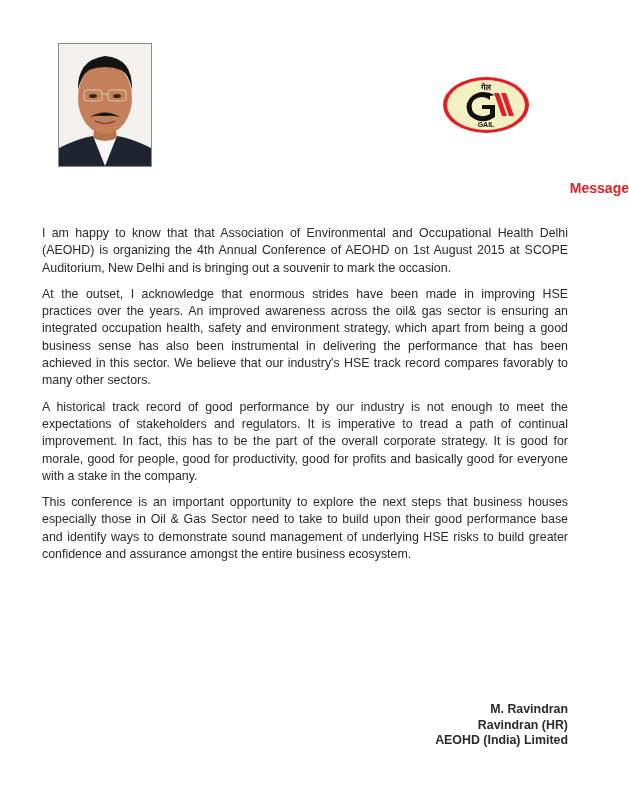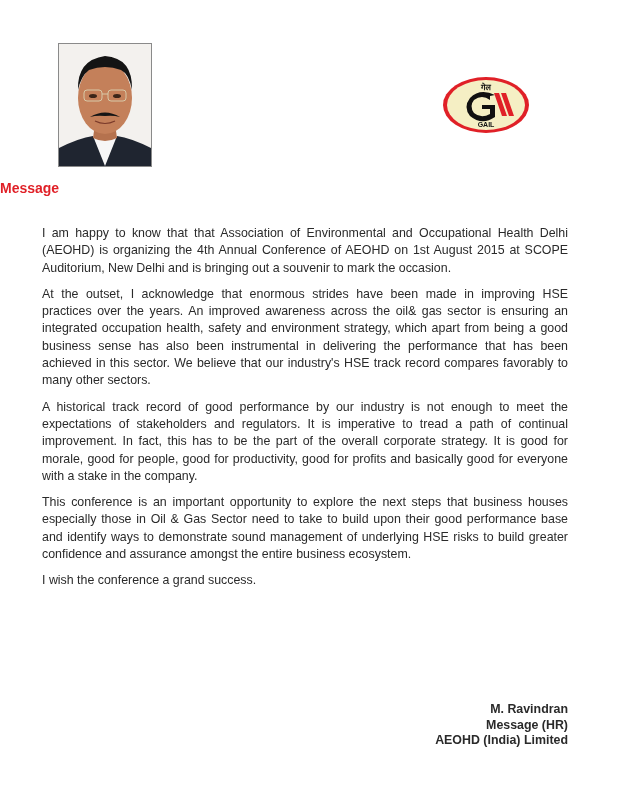--- a/index.html
+++ b/index.html
@@ -1,21 +1,21 @@
 <!DOCTYPE html>
 <html><head>
   <meta charset="utf-8">
   <style>
     html, body { margin: 0; padding: 0; background: #ffffff; }
     body { width: 629px; height: 789px; position: relative; overflow: hidden;
            font-family: "Liberation Sans", sans-serif; color: #2a2a2a; }
     .photo { position: absolute; left: 58px; top: 43px; width: 92px; height: 122px;
              border: 1px solid #8a8a8a; overflow: hidden; background: #f4f2f0; }
     .logo { position: absolute; left: 442px; top: 76px; width: 88px; height: 58px; text-align: center; }
-    .title { position: absolute; left: 0; width: 629px; top: 180px; text-align: left;
+    .title { position: absolute; left: 0; width: 629px; top: 180px; text-align: right;
              color: #e02027; font-weight: bold; font-size: 14px; }
     .body-text { position: absolute; left: 42px; width: 526px; top: 225px;
                  font-size: 12.4px; line-height: 17.3px; text-align: justify; }
     .body-text p { margin: 0 0 9px 0; }
     .sig { position: absolute; right: 61px; top: 662px; text-align: right;
            font-weight: bold; font-size: 12.4px; line-height: 15.5px; color: #2a2a2a; margin-top: 40px; }
   </style>
 </head>
 <body>
 
@@ -60,20 +60,19 @@
   </svg>
 </div>
 
 <div class="title">Message</div>
 
 <div class="body-text">
   <p>I am happy to know that that Association of Environmental and Occupational Health Delhi (AEOHD) is organizing the 4th Annual Conference of AEOHD on 1st August 2015 at SCOPE Auditorium, New Delhi and is bringing out a souvenir to mark the occasion.</p>
   <p>At the outset, I acknowledge that enormous strides have been made in improving HSE practices over the years. An improved awareness across the oil&amp; gas sector is ensuring an integrated occupation health, safety and environment strategy, which apart from being a good business sense has also been instrumental in delivering the performance that has been achieved in this sector.  We believe that our industry's HSE track record compares favorably to many other sectors.</p>
   <p>A historical track record of good performance by our industry is not enough to meet the expectations of stakeholders and regulators. It is imperative to tread a path of continual improvement. In fact, this has to be the part of the overall corporate strategy. It is good for morale, good for people, good for productivity, good for profits and basically good for everyone with a stake in the company.</p>
   <p>This conference is an important opportunity to explore the next steps that business houses especially those in Oil &amp; Gas Sector need to take to build upon their good performance base and identify ways to demonstrate sound management of underlying HSE risks to build greater confidence and assurance amongst the entire business ecosystem.</p>
-  <p>I wish the conference a grand success.</p>
 </div>
 
 <div class="sig">
   <div>M. Ravindran</div>
-  <div>Message (HR)</div>
+  <div>Ravindran (HR)</div>
   <div>AEOHD (India) Limited</div>
 </div>
 
 </body></html>

